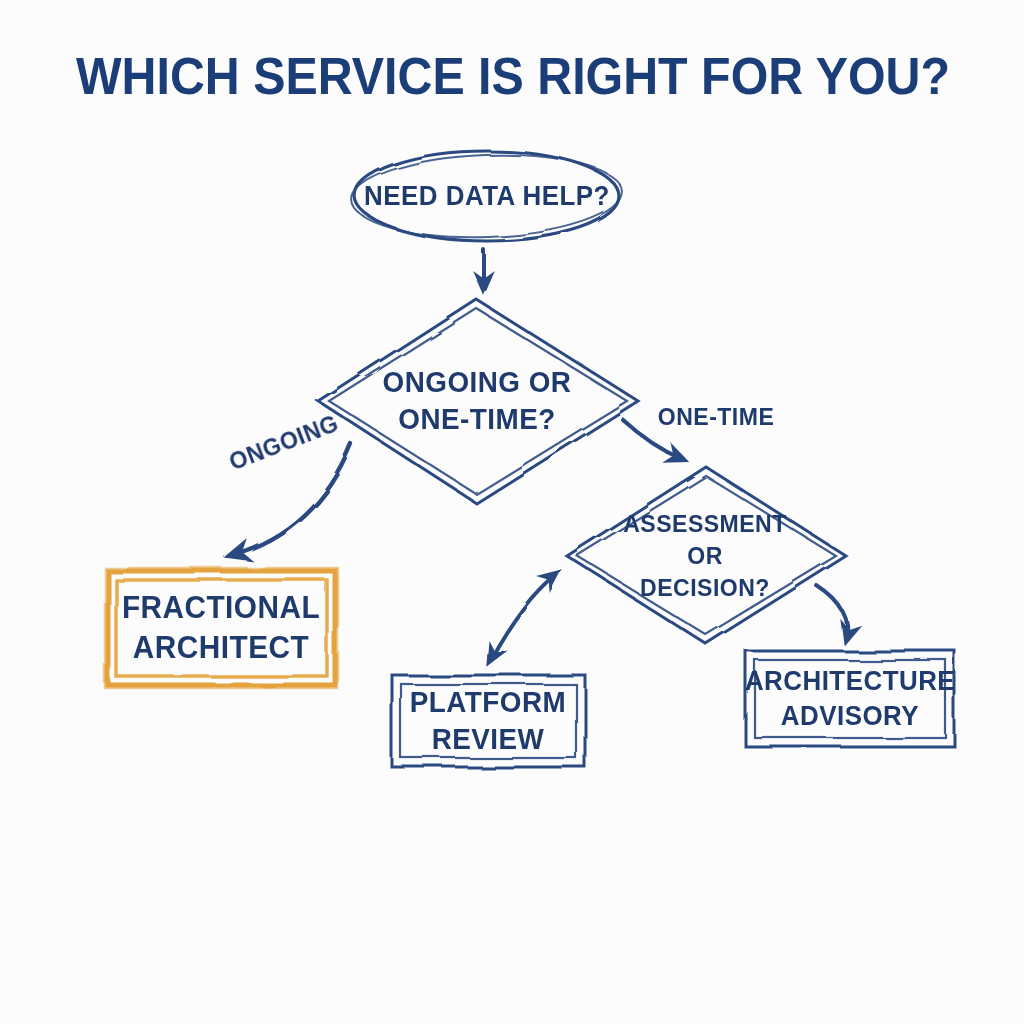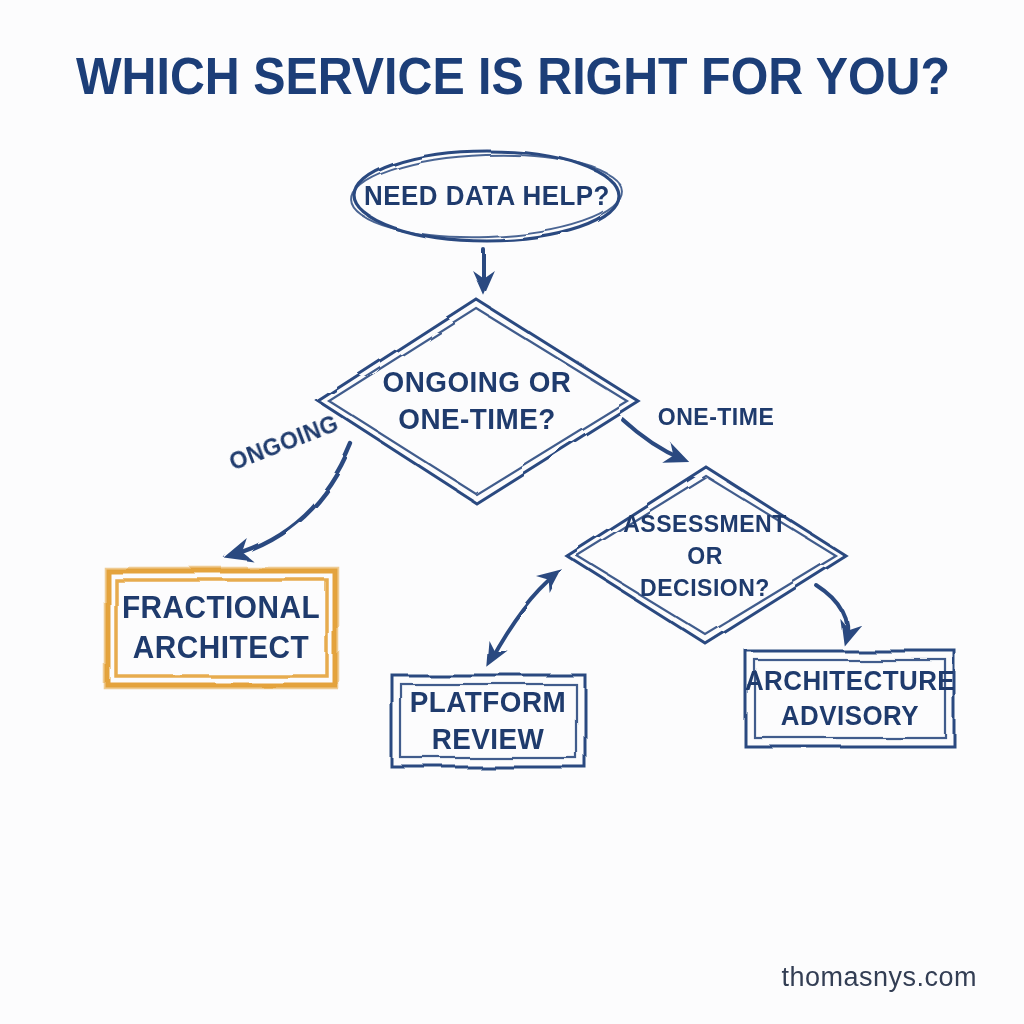--- a/index.html
+++ b/index.html
@@ -116,14 +116,13 @@
 
   <div class="label lbl-fractional">FRACTIONAL
 ARCHITECT</div>
 
   <div class="label lbl-platform">PLATFORM
 REVIEW</div>
 
   <div class="label lbl-advisory">ARCHITECTURE
 ADVISORY</div>
 
-  <div class="watermark">thomasnys.com</div>
 </div>
 
 </body></html>

